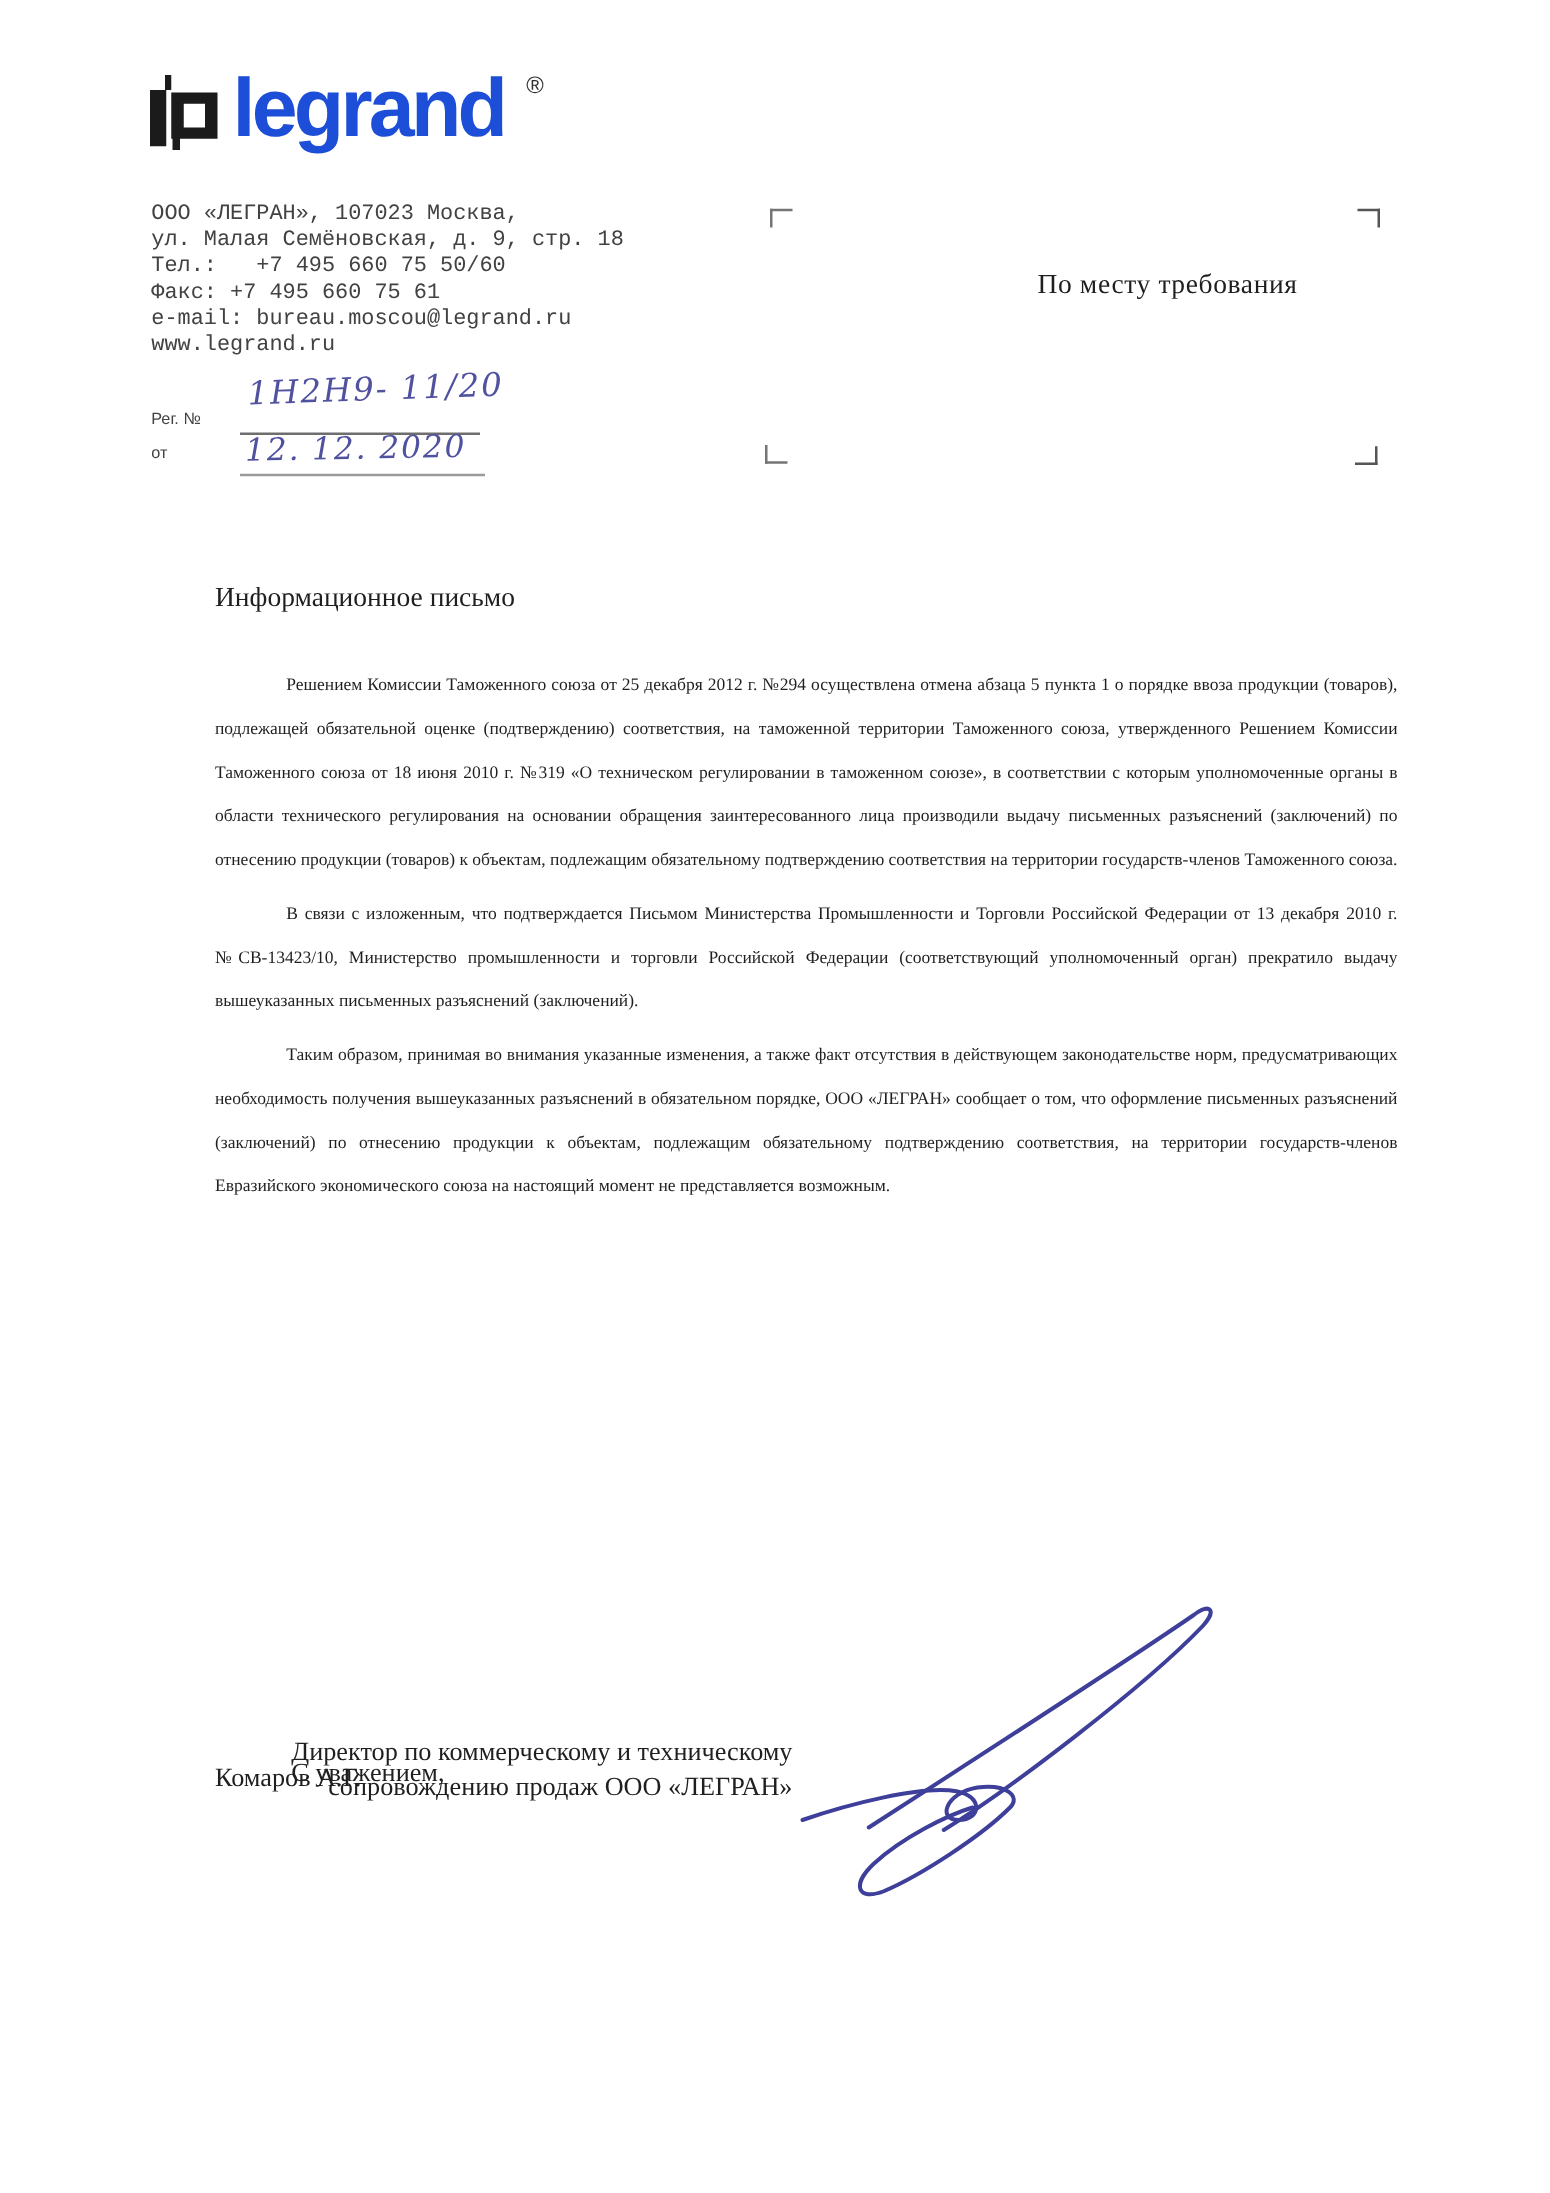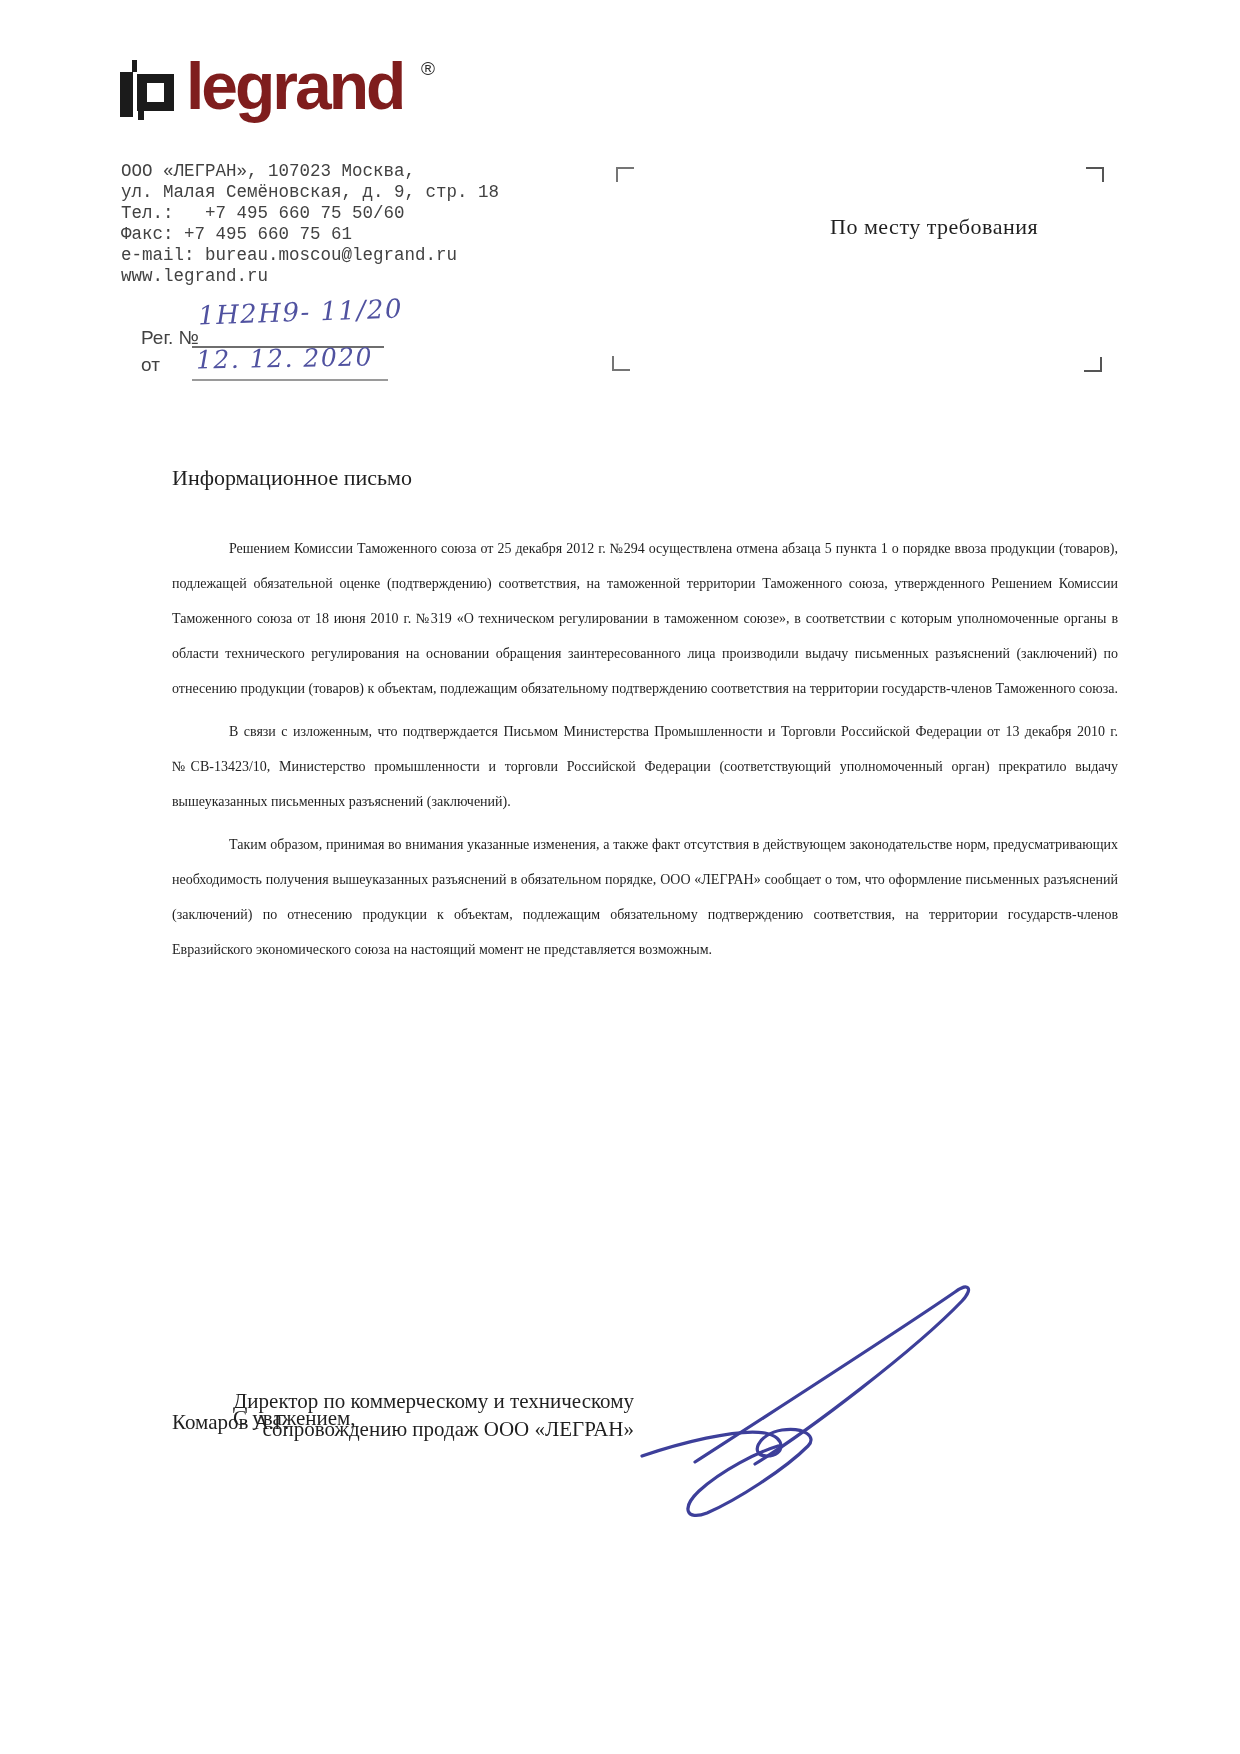--- a/index.html
+++ b/index.html
@@ -13,41 +13,41 @@
     font-family: "Liberation Serif", serif;
     color: #1f1f1f;
   }
 
   
   .logo-mark { position: absolute; left: 120px; top: 60px; width: 56px; height: 62px; }
   .brand {
     position: absolute; left: 186px; top: 46px;
     font-family: "Liberation Sans", sans-serif;
     font-weight: bold; font-size: 66px; line-height: 80px;
-    letter-spacing: -3px; color: #7f1d1d;
+    letter-spacing: -3px; color: #1d4ed8;
   }
   .rmark {
     position: absolute; left: 421px; top: 58px;
     font-family: "Liberation Sans", sans-serif;
     font-size: 19px; color: #2e2e2e;
   }
 
   
   .company {
     position: absolute; left: 121px; top: 161px;
     font-family: "Liberation Sans", sans-serif;
     font-size: 17.5px; line-height: 21px; color: #424242;
   }
   .company div { white-space: pre; font-family: Liberation Mono, monospace; }
 
   
   .form-label {
     position: absolute;
     font-family: "Liberation Sans", sans-serif;
-    font-size: 19px; color: #424242; margin-left: 20px;
+    font-size: 13px; color: #424242;
   }
   .reg-label { left: 121px; top: 327px; }
   .date-label { left: 121px; top: 354px; }
   .handwriting {
     position: absolute;
     font-family: "DejaVu Serif", serif;
     font-style: italic;
     color: #5052a0;
     letter-spacing: 1.5px;
   }

